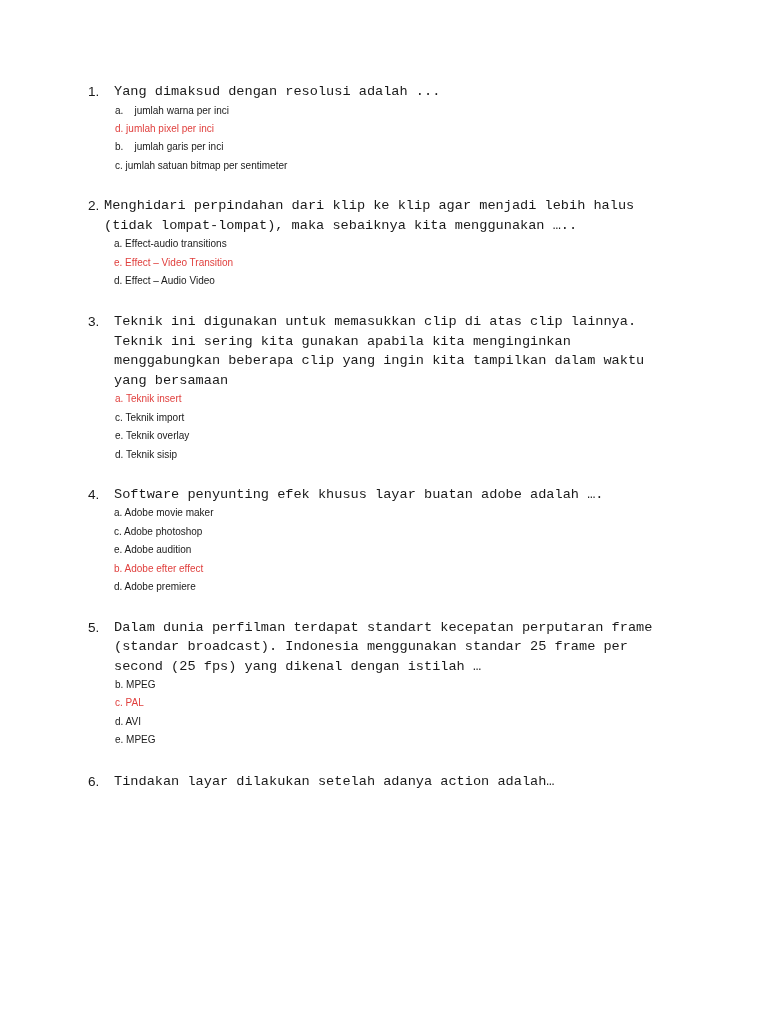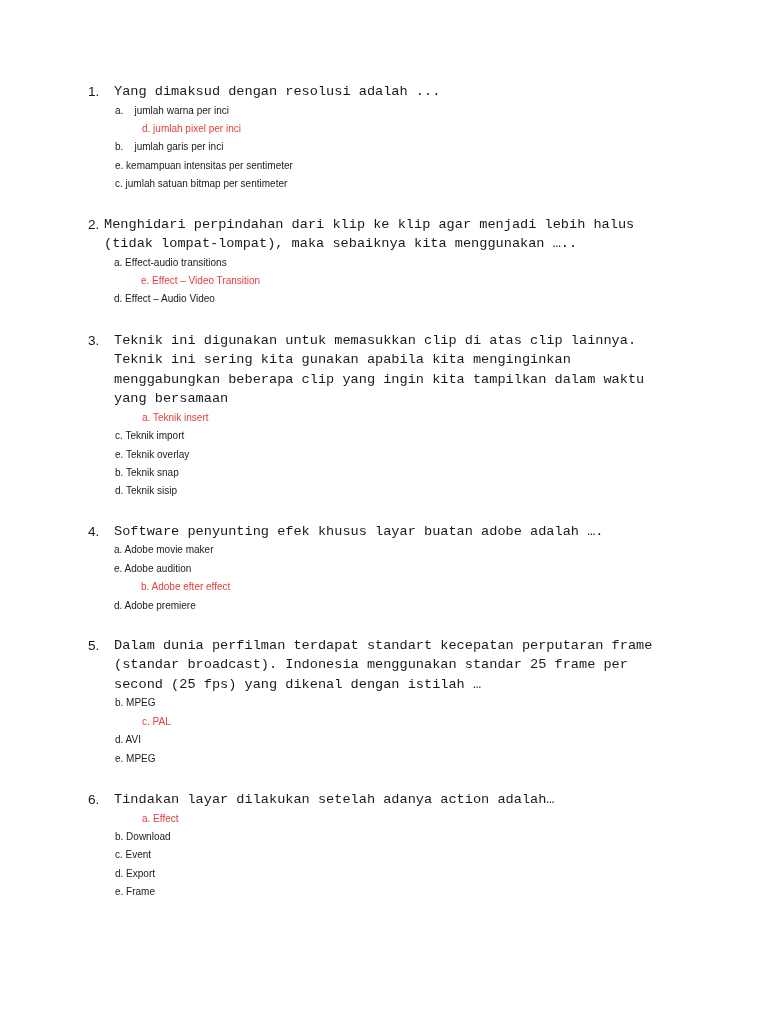--- a/index.html
+++ b/index.html
@@ -53,21 +53,20 @@
     padding: 0;
   }
   .option {
     font-size: 10px;
     line-height: 18.4px;
     color: #1a1a1a;
     white-space: pre;
   }
   .option.answer {
     color: #e0403e;
-    margin-left: 27px;
   }
   
   .opt-indent-1 { padding-left: 27px; }
   .opt-indent-2 { padding-left: 26px; }
   .opt-indent-3 { padding-left: 27px; }
   .opt-indent-4 { padding-left: 26px; }
   .opt-indent-5 { padding-left: 27px; }
   .opt-indent-6 { padding-left: 27px; }
 
   .q1 { margin-bottom: 21px; }
@@ -84,21 +83,20 @@
 
   <div class="question-block q1">
     <div class="stem">
       <span class="stem-number wide">1.</span>
       <span class="stem-text">Yang dimaksud dengan resolusi adalah ...</span>
     </div>
     <ul class="options opt-indent-1">
       <li class="option">a.    jumlah warna per inci</li>
       <li class="option answer">d. jumlah pixel per inci</li>
       <li class="option">b.    jumlah garis per inci</li>
-      <li class="option">e. kemampuan intensitas per sentimeter</li>
       <li class="option">c. jumlah satuan bitmap per sentimeter</li>
     </ul>
   </div>
 
   <div class="question-block q2">
     <div class="stem">
       <span class="stem-number narrow">2.</span>
       <span class="stem-text">Menghidari perpindahan dari klip ke klip agar menjadi lebih halus (tidak lompat-lompat), maka sebaiknya kita menggunakan …..</span>
     </div>
     <ul class="options opt-indent-2">
@@ -110,32 +108,32 @@
 
   <div class="question-block q3">
     <div class="stem">
       <span class="stem-number wide">3.</span>
       <span class="stem-text">Teknik ini digunakan untuk memasukkan clip di atas clip lainnya. Teknik ini sering kita gunakan apabila kita menginginkan menggabungkan beberapa clip yang ingin kita tampilkan dalam waktu yang bersamaan</span>
     </div>
     <ul class="options opt-indent-3">
       <li class="option answer">a. Teknik insert</li>
       <li class="option">c. Teknik import</li>
       <li class="option">e. Teknik overlay</li>
-      <li class="option">b. Teknik snap</li>
       <li class="option">d. Teknik sisip</li>
     </ul>
   </div>
 
   <div class="question-block q4">
     <div class="stem">
       <span class="stem-number wide">4.</span>
       <span class="stem-text">Software penyunting efek khusus layar buatan adobe adalah ….</span>
     </div>
     <ul class="options opt-indent-4">
       <li class="option">a. Adobe movie maker</li>
+      <li class="option">c. Adobe photoshop</li>
       <li class="option">e. Adobe audition</li>
       <li class="option answer">b. Adobe efter effect</li>
       <li class="option">d. Adobe premiere</li>
     </ul>
   </div>
 
   <div class="question-block q5">
     <div class="stem">
       <span class="stem-number wide">5.</span>
       <span class="stem-text">Dalam dunia perfilman terdapat standart kecepatan perputaran frame (standar broadcast). Indonesia menggunakan standar 25 frame per second (25 fps) yang dikenal dengan istilah …</span>
@@ -146,22 +144,15 @@
       <li class="option">d. AVI</li>
       <li class="option">e. MPEG</li>
     </ul>
   </div>
 
   <div class="question-block q6">
     <div class="stem">
       <span class="stem-number wide">6.</span>
       <span class="stem-text">Tindakan layar dilakukan setelah adanya action adalah…</span>
     </div>
-    <ul class="options opt-indent-6">
-      <li class="option answer">a. Effect</li>
-      <li class="option">b. Download</li>
-      <li class="option">c. Event</li>
-      <li class="option">d. Export</li>
-      <li class="option">e. Frame</li>
-    </ul>
   </div>
 
 </div>
 
 </body></html>

